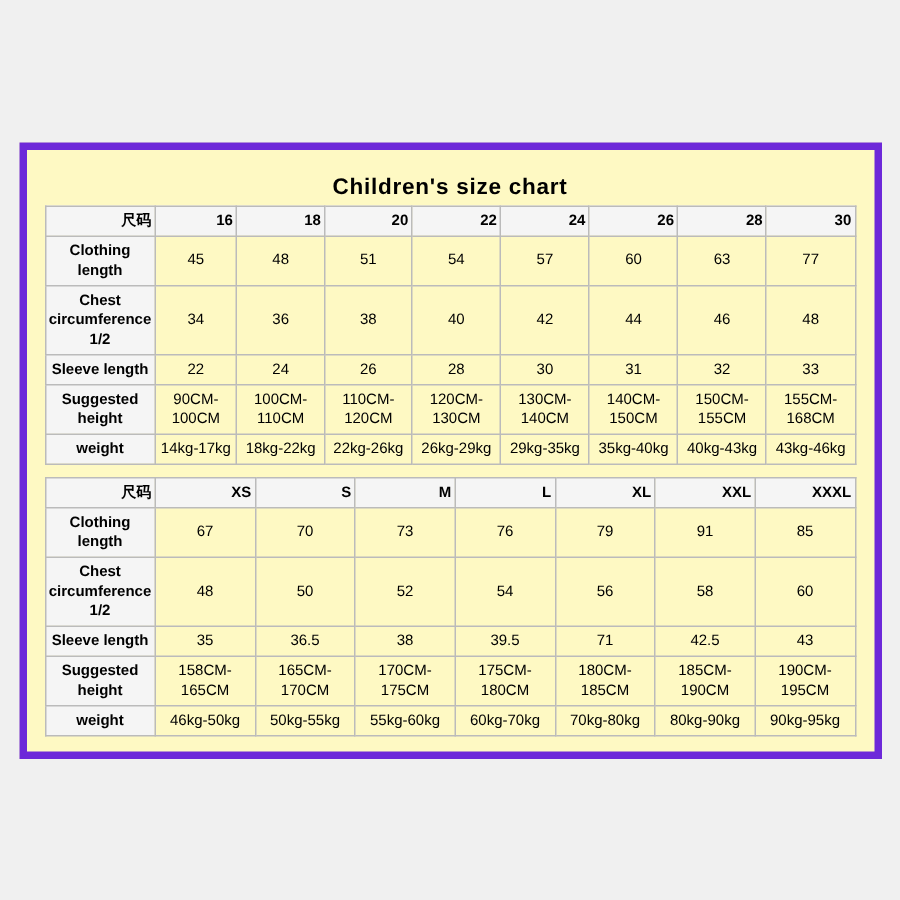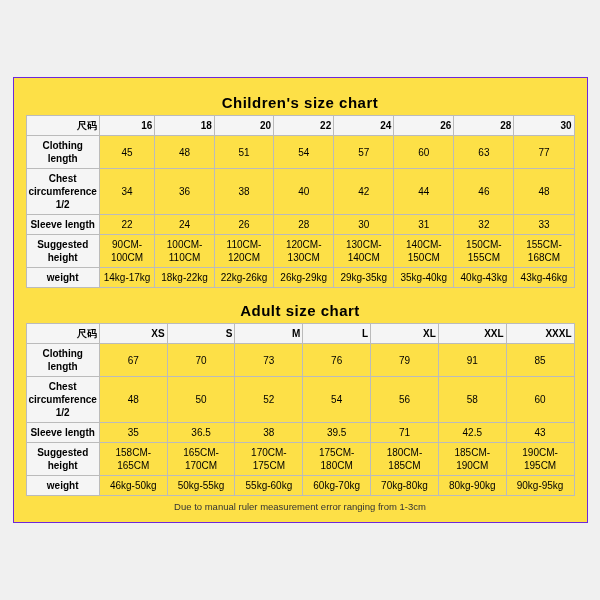--- a/index.html
+++ b/index.html
@@ -6,22 +6,22 @@
     body {
       width: 600px;
       height: 600px;
       background: #f0f0f0;
       display: flex;
       align-items: center;
       justify-content: center;
       font-family: Arial, sans-serif;
     }
     .chart-container {
-      background: #fde047;
-      border: 1px solid #6d28d9;
+      background: #fef9c3;
+      border: 5px solid #6d28d9;
       padding: 10px 12px;
       width: 575px;
     }
     .section-title {
       text-align: center;
       font-size: 15px;
       font-weight: bold;
       margin: 6px 0 4px;
       letter-spacing: 0.5px;
     }
@@ -129,21 +129,20 @@
           <td>29kg-35kg</td>
           <td>35kg-40kg</td>
           <td>40kg-43kg</td>
           <td>43kg-46kg</td>
         </tr>
       </tbody>
   </table>
 
   <div class="spacer"></div>
 
-  <div class="section-title">Adult size chart</div>
   <table>
     <thead>
       <tr id="adult-header-row">
           <th>尺码</th>
           <th>XS</th>
           <th>S</th>
           <th>M</th>
           <th>L</th>
           <th>XL</th>
           <th>XXL</th>
@@ -197,14 +196,13 @@
           <td>50kg-55kg</td>
           <td>55kg-60kg</td>
           <td>60kg-70kg</td>
           <td>70kg-80kg</td>
           <td>80kg-90kg</td>
           <td>90kg-95kg</td>
         </tr>
       </tbody>
   </table>
 
-  <div class="note">Due to manual ruler measurement error ranging from 1-3cm</div>
 </div>
 
 </body></html>

